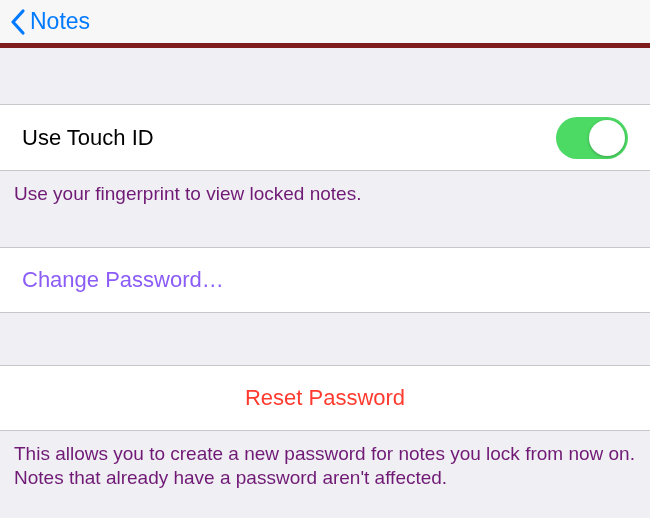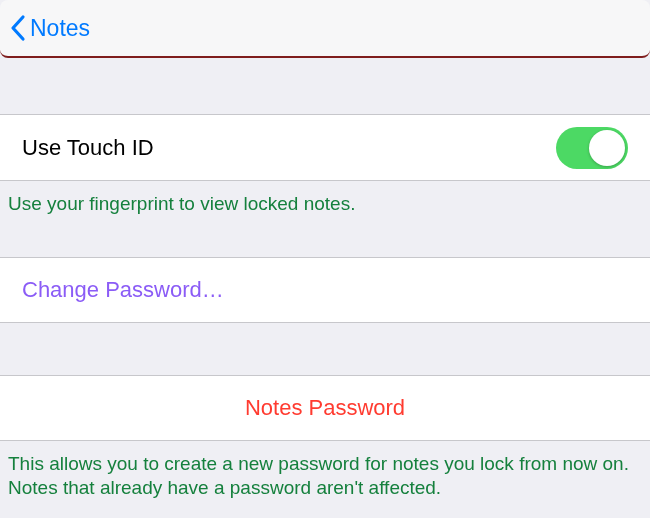--- a/index.html
+++ b/index.html
@@ -9,27 +9,26 @@
       font-family: -apple-system, "Helvetica Neue", Helvetica, Arial, sans-serif;
       -webkit-font-smoothing: antialiased;
     }
     body {
       width: 650px;
       height: 518px;
       background: #EFEFF4;
       overflow: hidden;
     }
     .navbar {
-      height: 58px;
+      height: 48px;
       background: #F7F7F8;
-      border-bottom: 2px solid #7f1d1d;
+      border-bottom: 5px solid #7f1d1d;
       display: flex;
       align-items: center;
       position: relative;
-      border-radius: 8px;
     }
     .back-button {
       display: flex;
       align-items: center;
       padding-left: 10px;
       color: #007AFF;
       font-size: 23px;
       gap: 4px;
     }
     .back-chevron svg {
@@ -72,23 +71,23 @@
       position: absolute;
       right: 3px;
       top: 3px;
       width: 36px;
       height: 36px;
       background: #fff;
       border-radius: 50%;
       box-shadow: 0 1px 3px rgba(0,0,0,0.25);
     }
     .footer-text {
-      padding: 11px 8px;
+      padding: 11px 14px;
       font-size: 19px;
-      color: #15803d;
+      color: #701a75;
       line-height: 1.3;
     }
     .spacer-mid {
       height: 29px;
     }
     .cell-change {
       border-top: 1px solid #c7c7cb;
       color: #8b5cf6;
     }
     .spacer-mid2 {
@@ -127,16 +126,16 @@
 
 <div class="spacer-mid"></div>
 
 <div class="cell cell-change">
   <span>Change Password…</span>
 </div>
 
 <div class="spacer-mid2"></div>
 
 <div class="cell cell-reset">
-  <span>Notes Password</span>
+  <span>Reset Password</span>
 </div>
 
 <div class="footer-text">This allows you to create a new password for notes you lock from now on. Notes that already have a password aren't affected.</div>
 
 </body></html>

